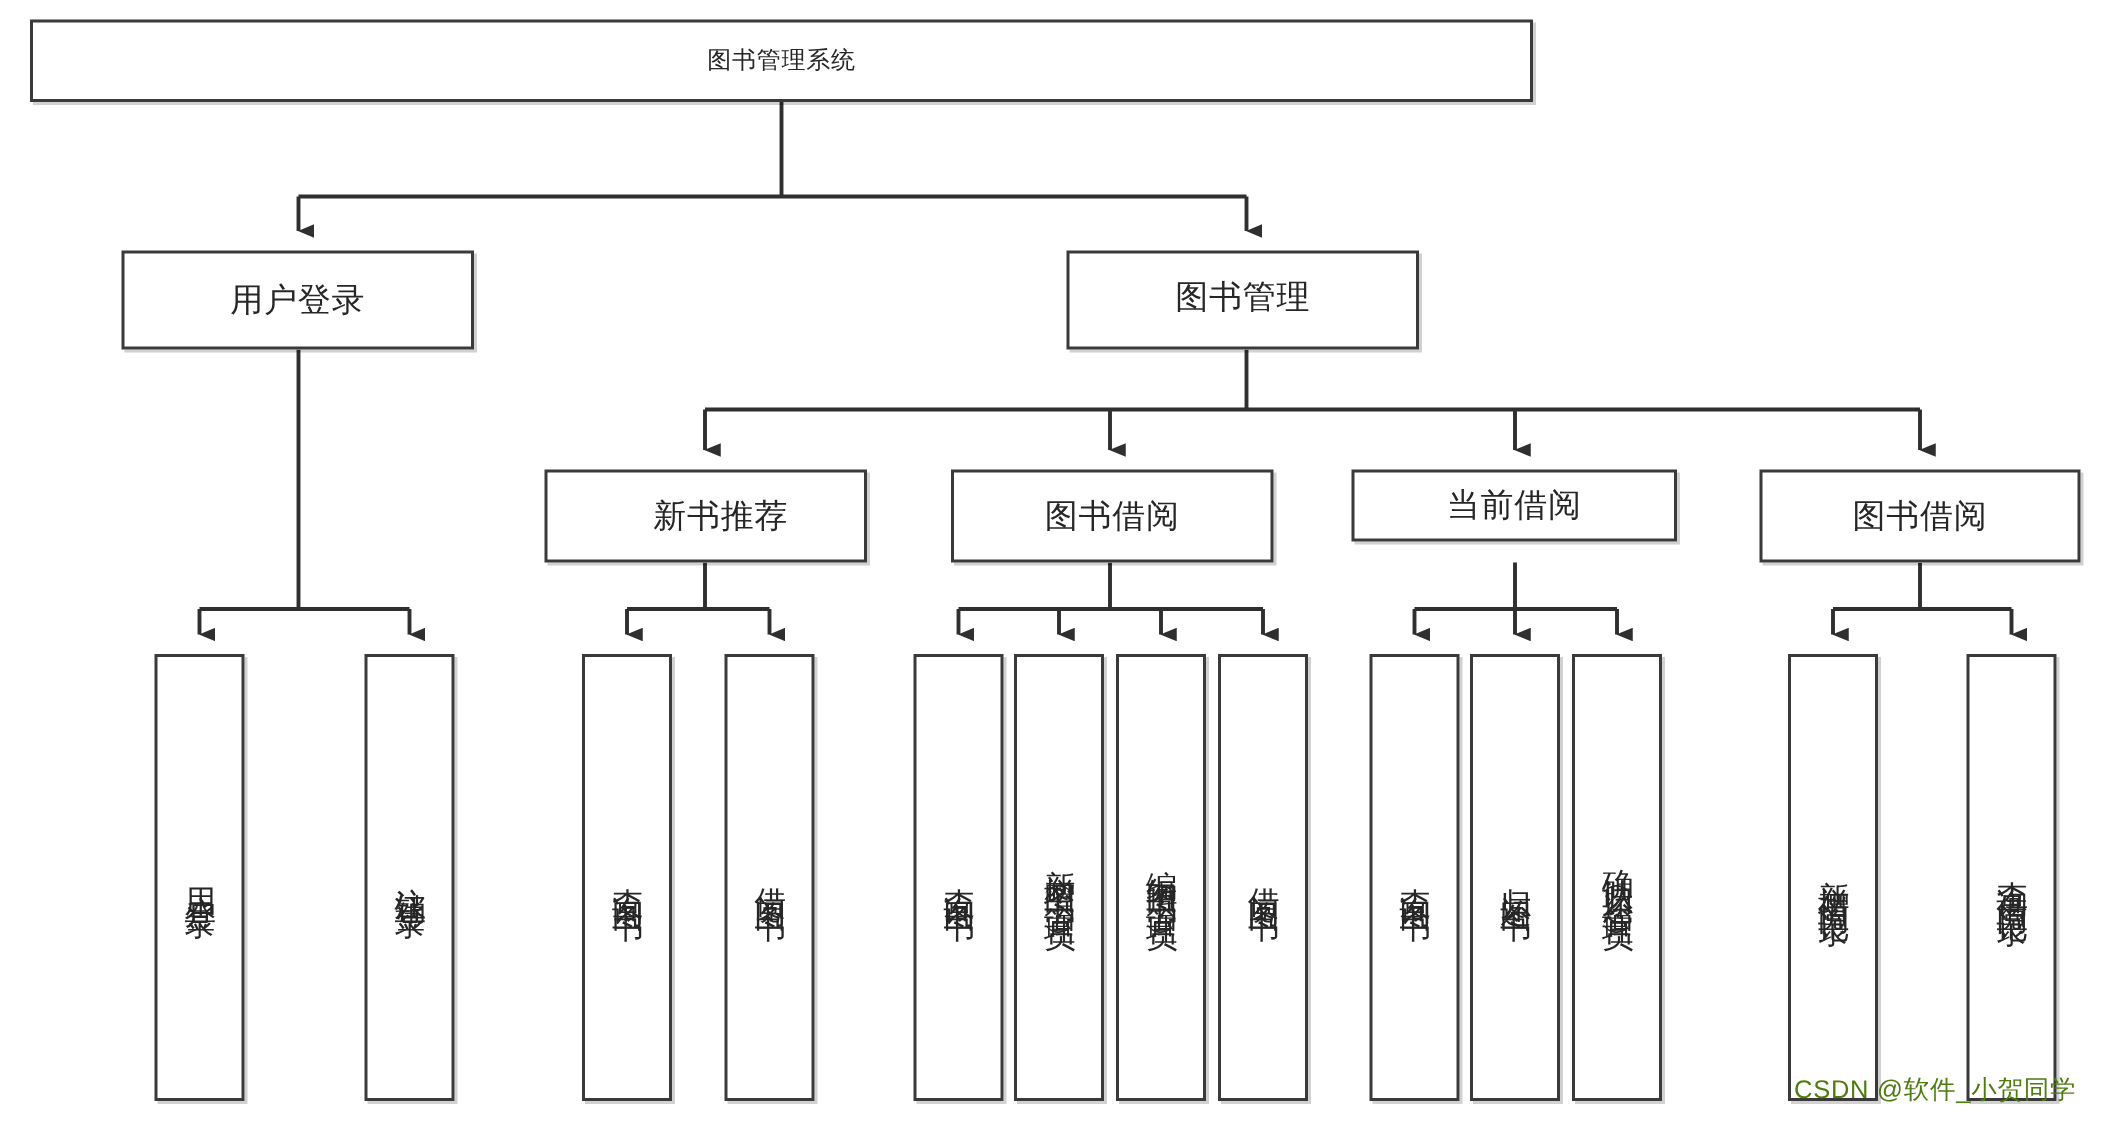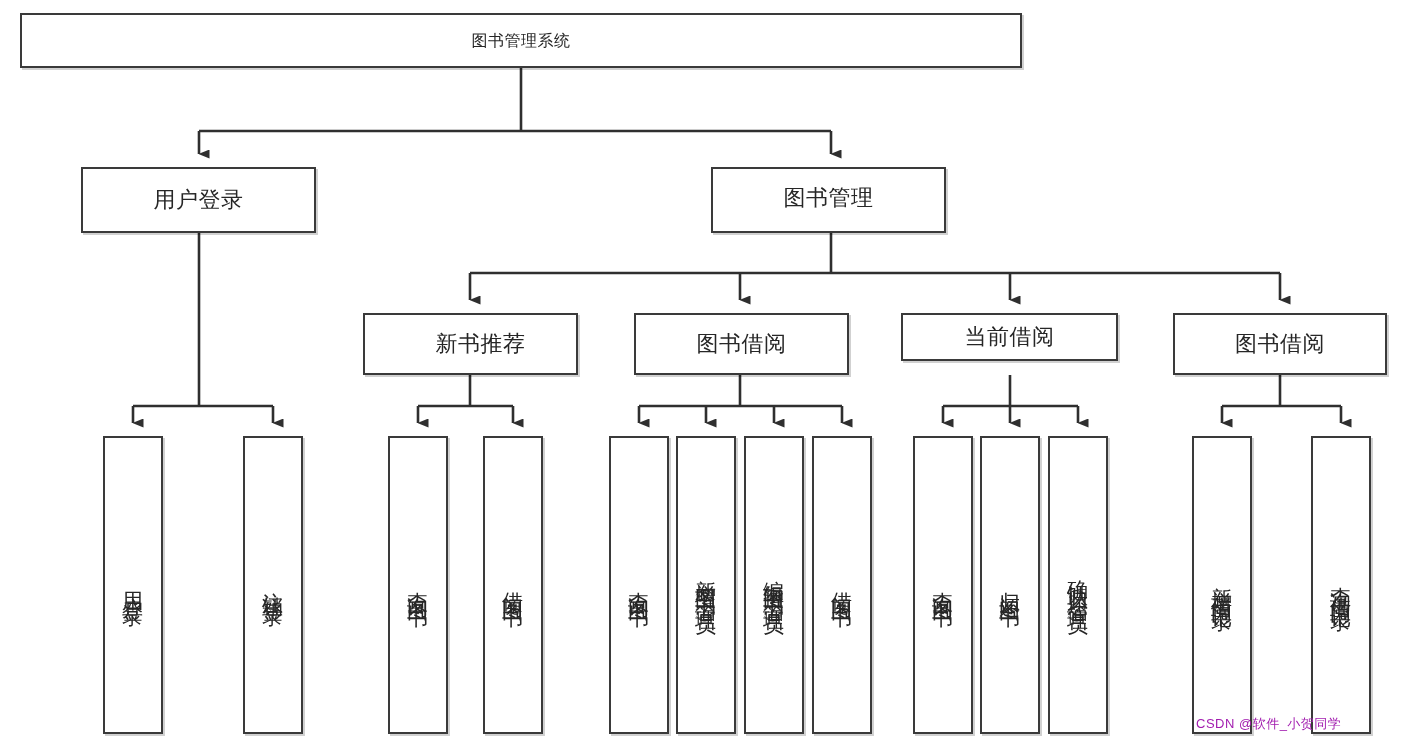--- a/index.html
+++ b/index.html
@@ -8,21 +8,21 @@
   svg.connectors{position:absolute;left:0;top:0;width:1405px;height:747px;pointer-events:none;}
   .node{position:absolute;box-sizing:border-box;background:#ffffff;border:2.5px solid #3a3a3a;
         display:flex;align-items:center;justify-content:center;text-align:center;
         color:#262626;box-shadow:2px 2px 0 rgba(0,0,0,0.18);}
   .node .label{line-height:1.12;letter-spacing:0.5px;}
   .node.h .label{font-size:22px;}
   .node.root .label{font-size:16px;}
   .node.v{writing-mode:vertical-rl;text-orientation:upright;}
   .node.v .label{writing-mode:vertical-rl;text-orientation:upright;font-size:21px;
                  letter-spacing:5px;line-height:1;}
-  .watermark{position:absolute;color:#a21caf;font-size:13px;letter-spacing:0.5px;
+  .watermark{position:absolute;color:#4d7c0f;font-size:17px;letter-spacing:0.5px;
              white-space:nowrap;}
 </style>
 </head>
 <body>
 
 <div id="diagram-root">
 
   <svg class="connectors" viewBox="0 0 1405 747" xmlns="http://www.w3.org/2000/svg">
     <defs>
       <marker id="arrowhead" markerWidth="9" markerHeight="11" refX="4.5" refY="10.5" orient="auto" markerUnits="userSpaceOnUse">

